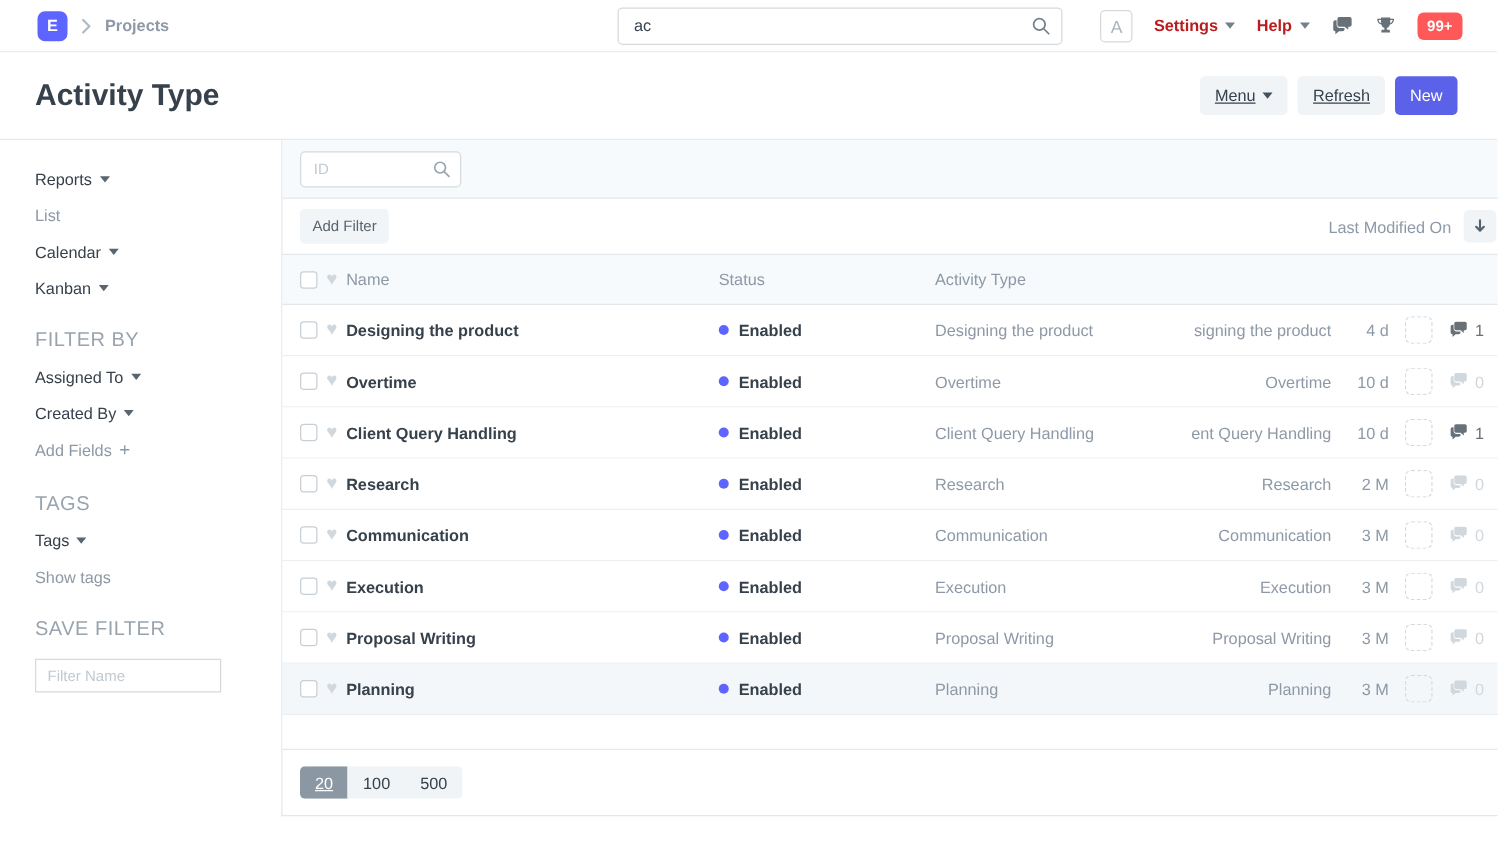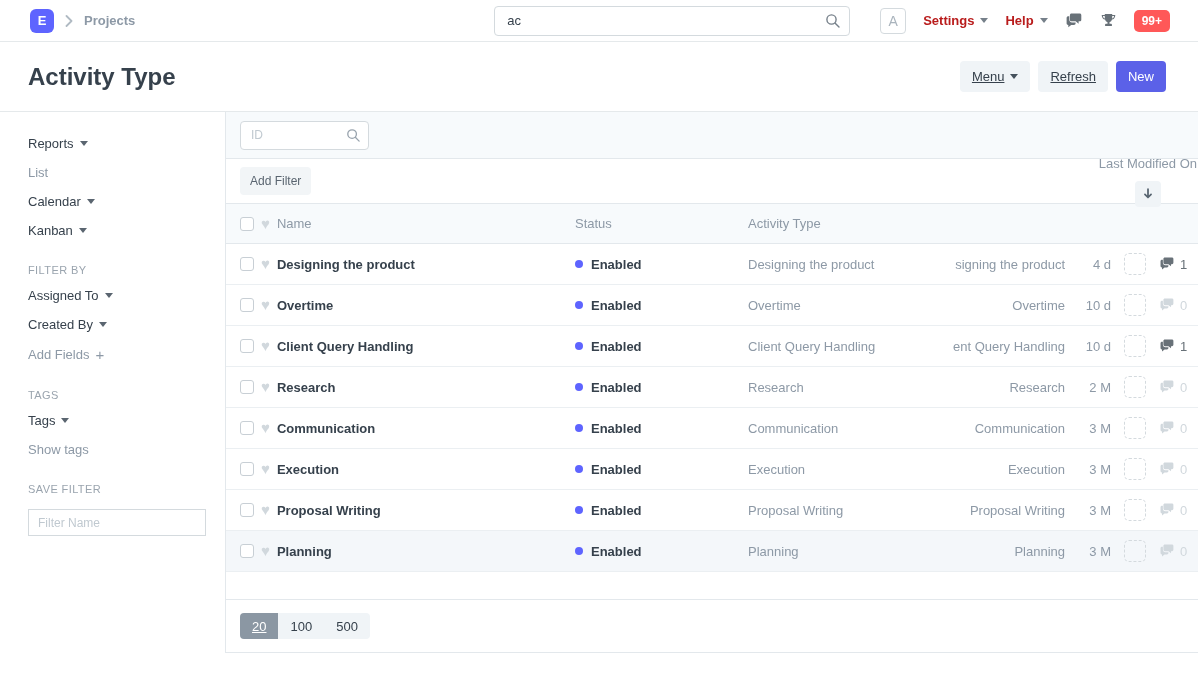--- a/index.html
+++ b/index.html
@@ -44,45 +44,45 @@
   .btn-default { background: #f0f4f7; color: #36414c; text-decoration: underline; }
   .btn-primary { background: #5b61e8; color: #fff; }
   .btn .caret { border-top-color: #45515c; }
 
   
   .content { display: flex; align-items: stretch; }
   .sidebar { width: 225px; padding: 24px 18px 0 28px; font-size: 13px; flex-shrink: 0; }
   .side-item { margin-bottom: 14px; color: #36414c; cursor: pointer; display: flex; align-items: center; }
   .side-item.muted { color: #8d99a6; }
   .side-item .caret { border-top-color: #5a6570; margin-left: 6px; }
-  .side-heading { font-size: 11px; letter-spacing: .4px; color: #9aa4ae;
+  .side-heading { font-size: 16px; letter-spacing: .4px; color: #9aa4ae;
     margin: 26px 0 12px; }
   .plus-glyph { color: #8d99a6; margin-left: 6px; font-size: 15px; }
-  .filter-name-input { width: 178px; height: 27px; border: 1px solid #d4dade;
+  .filter-name-input { width: 149px; height: 27px; border: 1px solid #d4dade;
     border-radius: 0; padding: 0 9px; font-size: 12px; font-family: inherit;
     color: #4c1d95; outline: none; margin-top: 2px; }
   .filter-name-input::placeholder, .nav-search input::placeholder,
   .id-input input::placeholder { color: #c0c9d0; }
 
   
   .main-card { flex: 1; margin-right: 32px; border-left: 1px solid #e3e8ec;
     border-right: 1px solid #e3e8ec; border-bottom: 1px solid #e3e8ec; background: #fff; }
   .filter-band { height: 47px; background: #f7fafc; border-bottom: 1px solid #e3e8ec;
     display: flex; align-items: center; padding: 0 14px; }
   .id-input { position: relative; width: 129px; }
   .id-input input { width: 100%; height: 29px; border: 1px solid #d4dade;
     border-radius: 4px; padding: 0 28px 0 10px; font-size: 12px; font-family: inherit;
     background: #fff; outline: none; }
   .id-input .search-glyph { position: absolute; right: 8px; top: 7px; color: #98a3ad; }
 
   .filter-row { height: 45px; display: flex; align-items: center;
     justify-content: space-between; padding: 0 14px; border-bottom: 1px solid #e3e8ec; }
   .add-filter-btn { background: #f2f5f7; color: #5a6570; font-size: 12px;
     padding: 7px 10px; border-radius: 4px; border: none; font-family: inherit; cursor: pointer; }
-  .sort-wrap { display: flex; align-items: center; gap: 10px; flex-direction: column; }
+  .sort-wrap { display: flex; align-items: center; gap: 10px; }
   .sort-label { color: #8d99a6; font-size: 13px; cursor: pointer; }
   .sort-btn { width: 26px; height: 26px; background: #f0f4f7; border: none;
     border-radius: 4px; display: flex; align-items: center; justify-content: center;
     color: #576470; cursor: pointer; }
 
   .list-header { height: 40px; background: #f7fafc; border-bottom: 1px solid #e3e8ec;
     display: flex; align-items: center; padding: 0 14px; font-size: 13px; color: #8d99a6; }
   .list-row { height: 41px; display: flex; align-items: center; padding: 0 14px;
     border-bottom: 1px solid #ebeff2; font-size: 13px; background: #fff; cursor: pointer; }
   .list-row.highlighted { background: #f4f7fa; }

